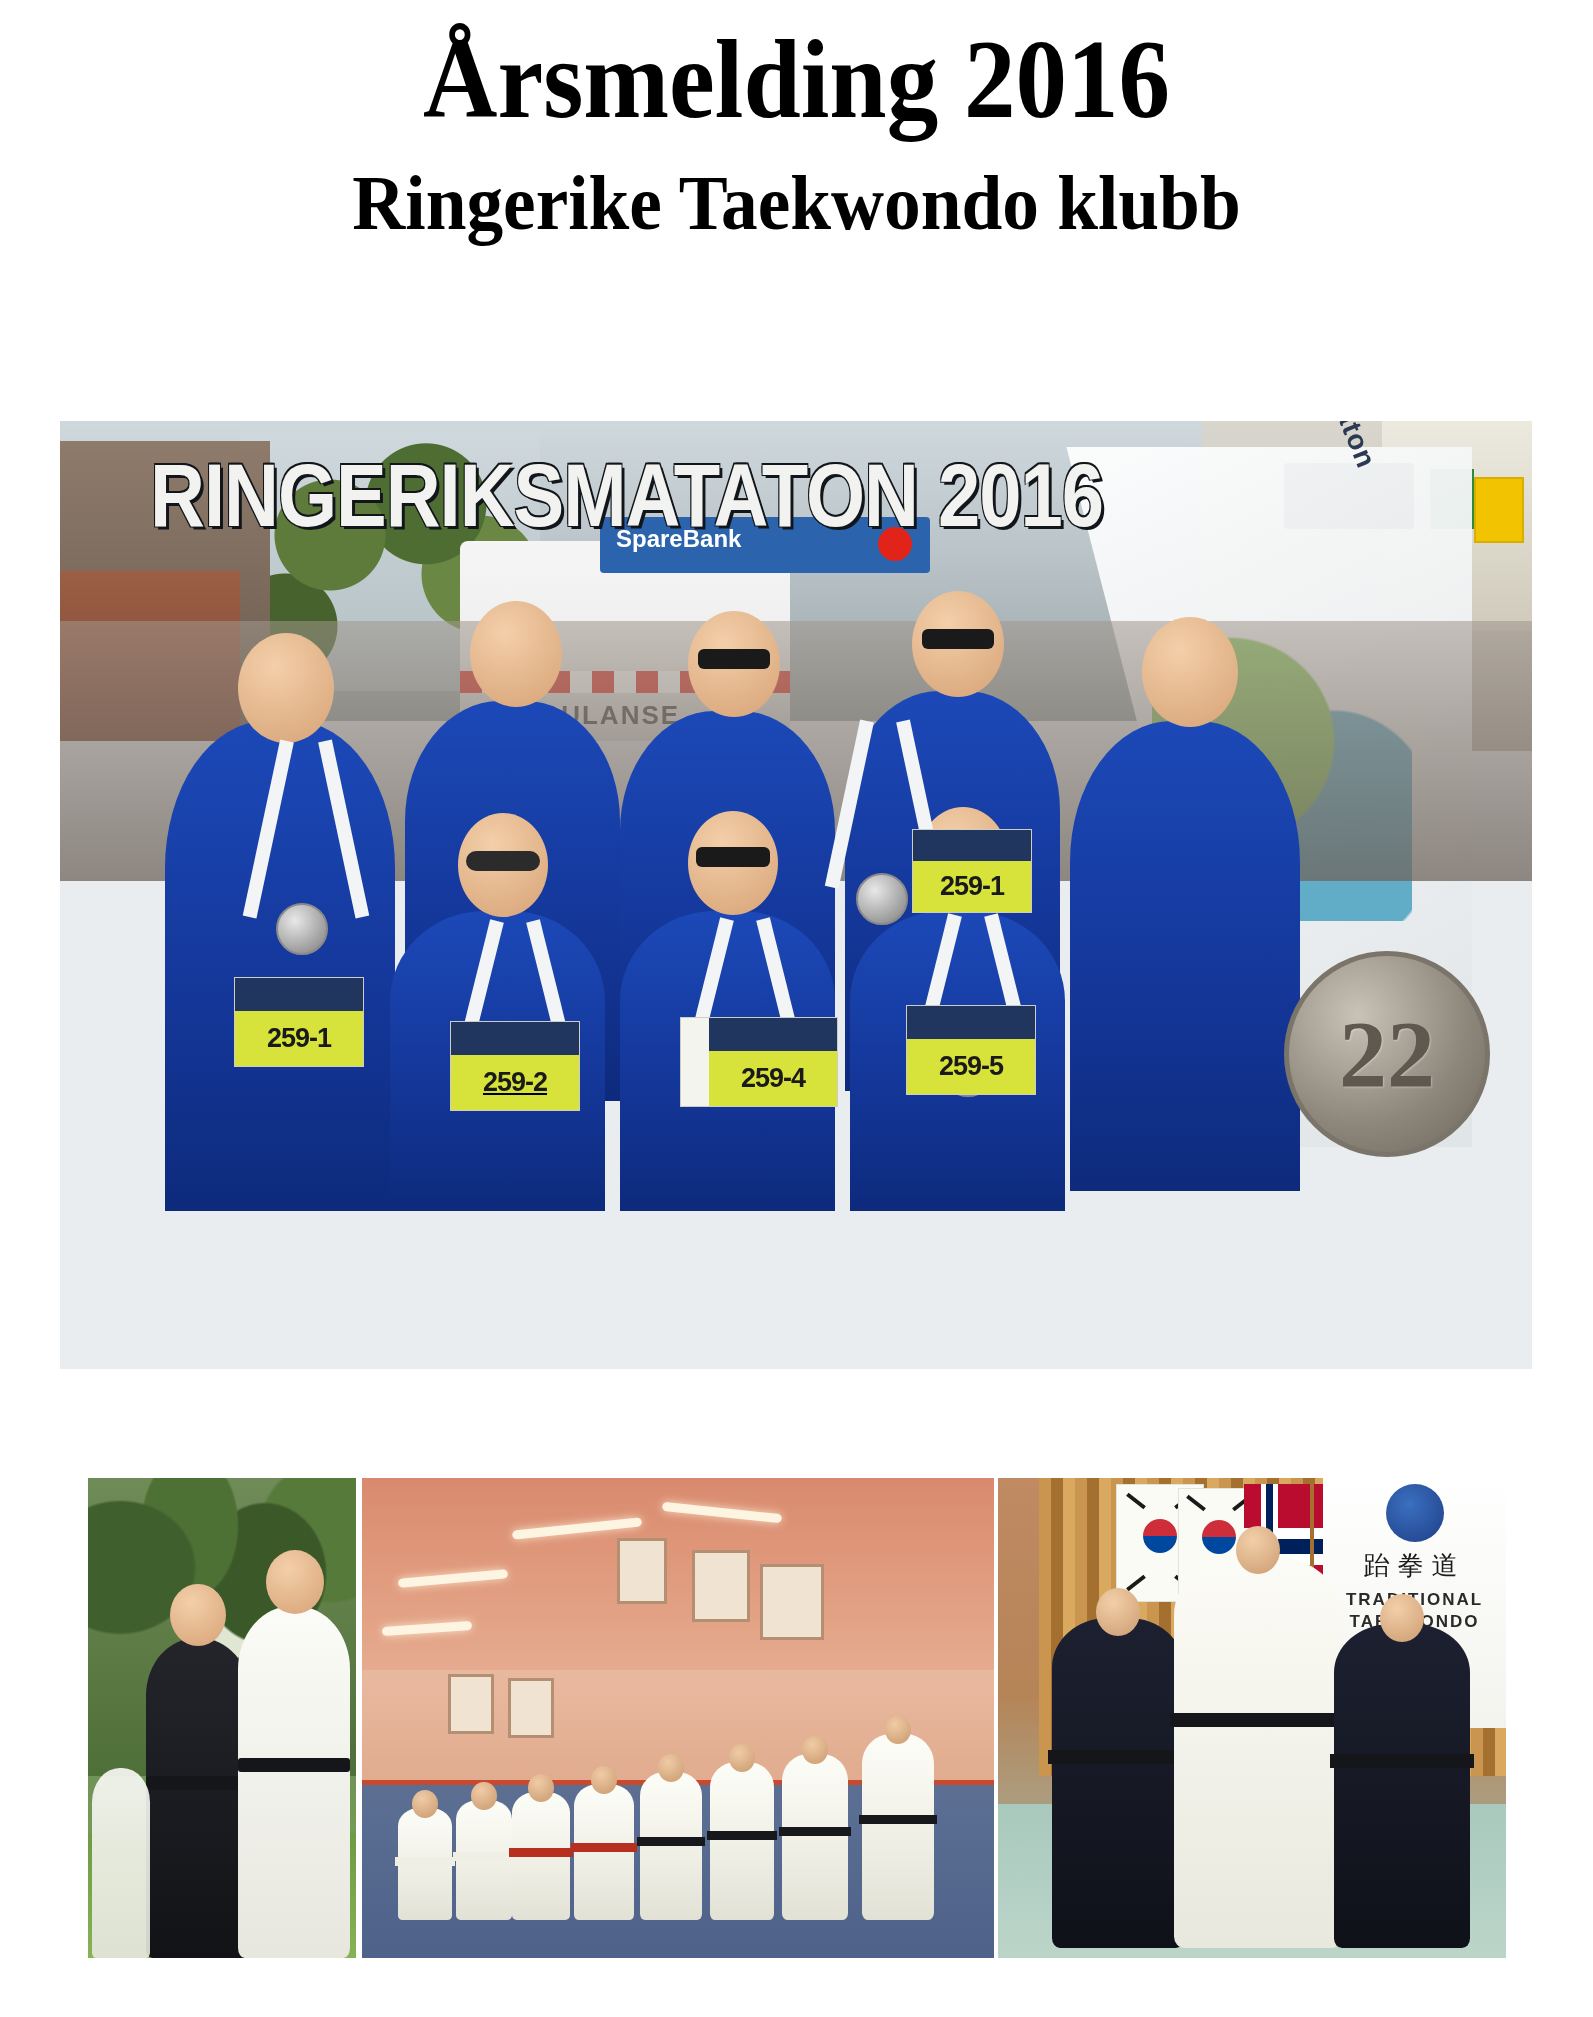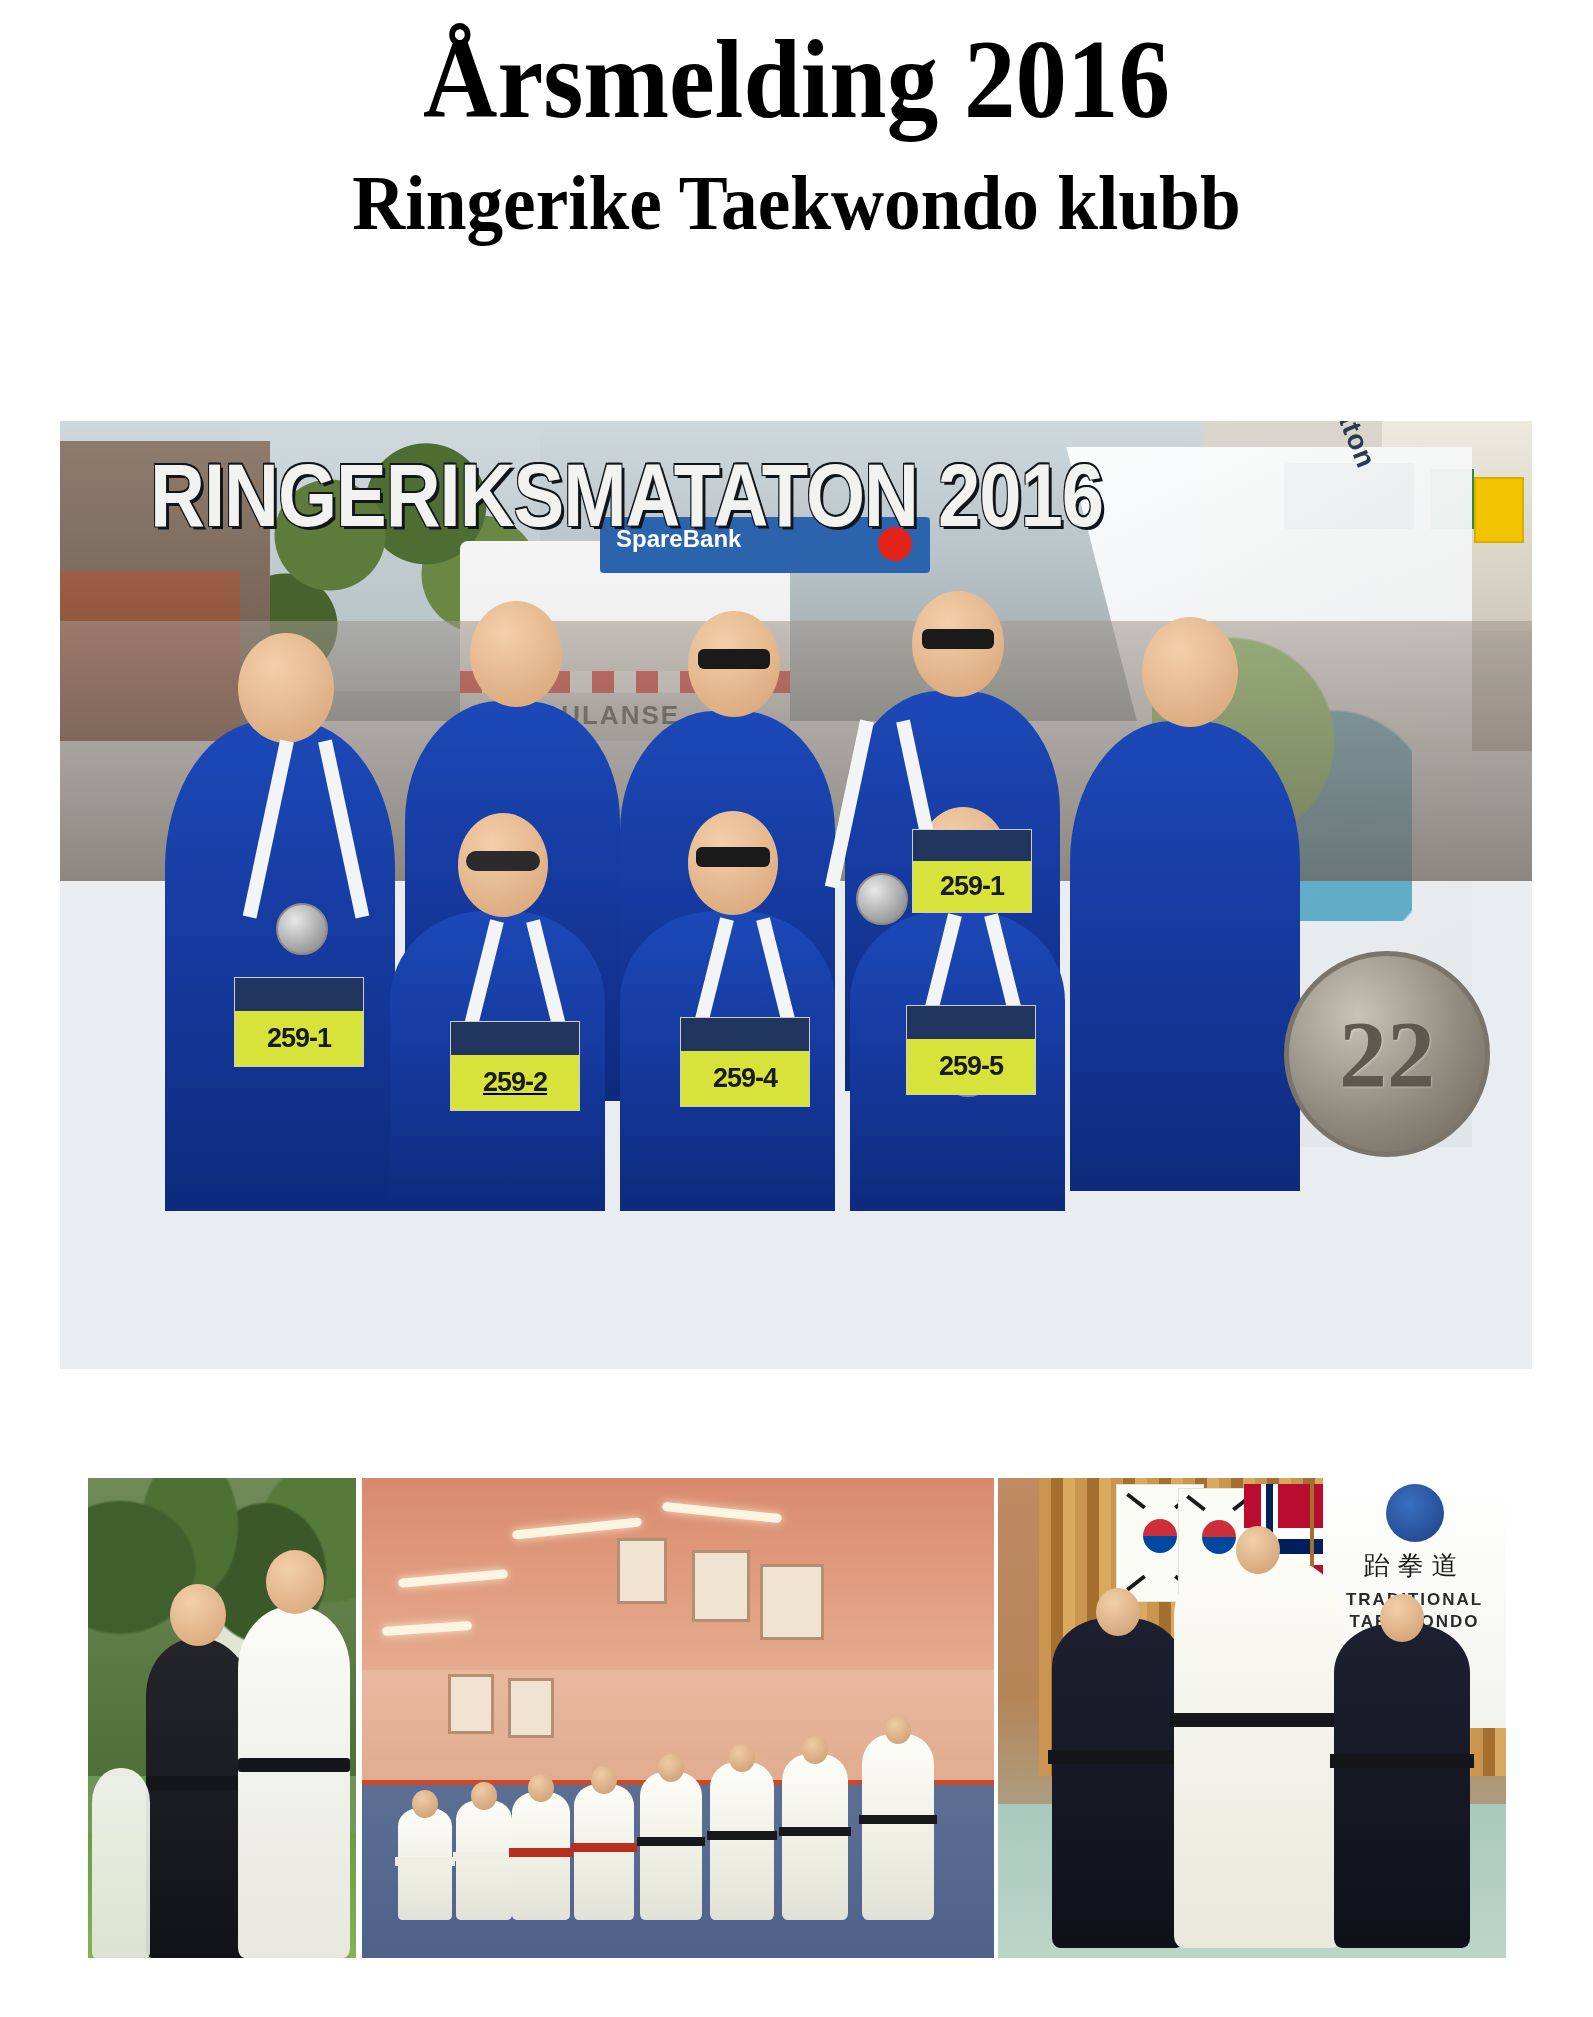--- a/index.html
+++ b/index.html
@@ -452,21 +452,21 @@
     <div class="medal" style="left:796px; top:452px;"></div>
 
     <div class="bib" style="left:174px; top:556px; width:128px; height:88px;">
       <div class="bib-top"></div>
       <div class="bib-num">259-1</div>
     </div>
     <div class="bib" style="left:390px; top:600px; width:128px; height:88px;text-decoration:underline;">
       <div class="bib-top"></div>
       <div class="bib-num">259-2</div>
     </div>
-    <div class="bib" style="left:620px; top:596px; width:128px; height:88px;">
+    <div class="bib" style="left:620px; top:596px; width:128px; height:88px;padding-left:28px;">
       <div class="bib-top"></div>
       <div class="bib-num">259-4</div>
     </div>
     <div class="bib" style="left:852px; top:408px; width:118px; height:82px;">
       <div class="bib-top"></div>
       <div class="bib-num">259-1</div>
     </div>
     <div class="bib" style="left:846px; top:584px; width:128px; height:88px;">
       <div class="bib-top"></div>
       <div class="bib-num">259-5</div>

